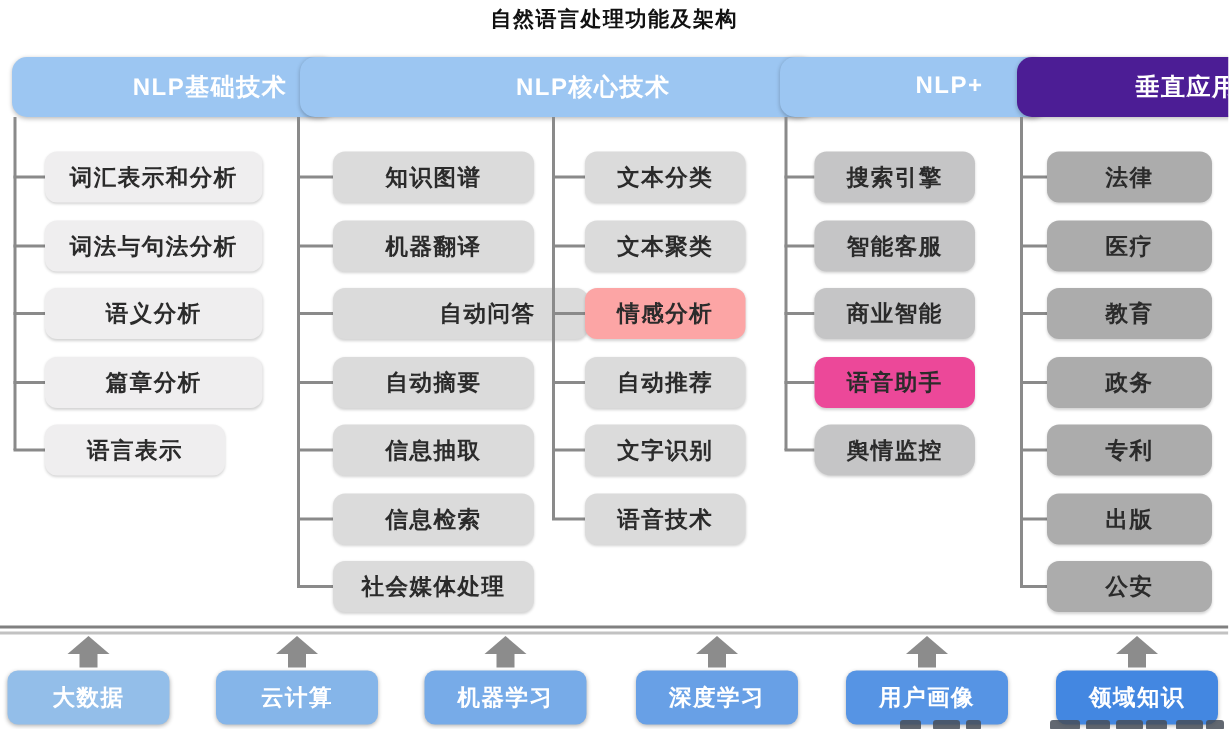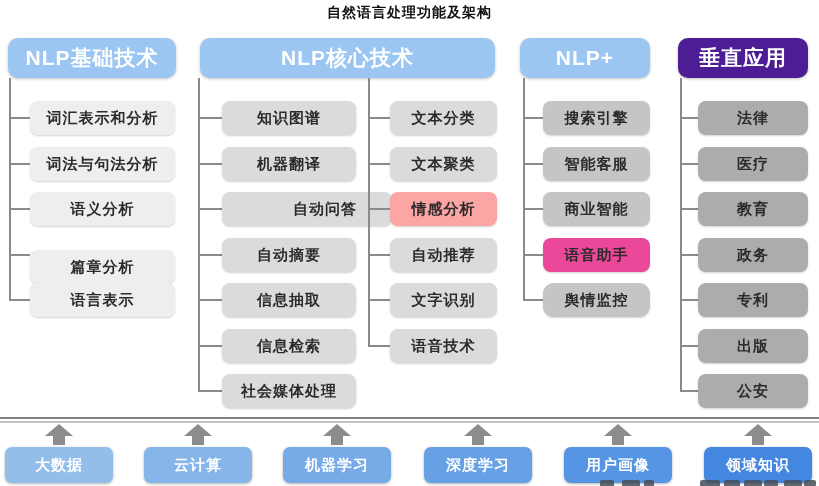--- a/index.html
+++ b/index.html
@@ -7,22 +7,23 @@
     position:relative;width:819px;height:486px;background:#ffffff;overflow:hidden;
     font-family:"Liberation Sans","DejaVu Sans",sans-serif;
   }
   .page-title{
     position:absolute;top:4px;left:0;width:100%;text-align:center;
     font-size:14px;font-weight:bold;color:#111;letter-spacing:1px;
   }
   .hdr{
     position:absolute;height:40px;border-radius:10px;
     display:flex;align-items:center;justify-content:center;
-    color:#fff;font-size:21px;font-weight:bold;letter-spacing:1px;
+    color:#fff;font-size:16px;font-weight:bold;letter-spacing:1px;
     box-shadow:0 1px 3px rgba(0,0,0,.25);
+    padding-left:48px;
   }
   .item{
     position:absolute;height:34px;border-radius:8px;
     display:flex;align-items:center;justify-content:center;
     color:#2b2b2b;font-size:15px;font-weight:600;letter-spacing:1px;
     box-shadow:0 1px 2px rgba(0,0,0,.18);
   }
   .conn{position:absolute;background:#8a8a8a;}
   .hline{position:absolute;left:0;width:819px;}
   .found{
@@ -48,23 +49,23 @@
       <div class="hdr" style="left: 520px; top: 38px; width: 130px; background: rgb(156, 198, 242);">NLP+</div>
       <div class="hdr" style="left: 678px; top: 38px; width: 130px; background: #4c1d95;">垂直应用</div>
       <div class="conn" style="left: 9px; top: 78px; width: 2px; height: 222px; background: rgb(138, 138, 138);"></div>
       <div class="conn" style="left: 9px; top: 117px; width: 21px; height: 2px; background: rgb(138, 138, 138);"></div>
       <div class="item" style="left: 30px; top: 101px; width: 145px; background: rgb(239, 238, 239);">词汇表示和分析</div>
       <div class="conn" style="left: 9px; top: 163px; width: 21px; height: 2px; background: rgb(138, 138, 138);"></div>
       <div class="item" style="left: 30px; top: 147px; width: 145px; background: rgb(239, 238, 239);">词法与句法分析</div>
       <div class="conn" style="left: 9px; top: 208px; width: 21px; height: 2px; background: rgb(138, 138, 138);"></div>
       <div class="item" style="left: 30px; top: 192px; width: 145px; background: rgb(239, 238, 239);">语义分析</div>
       <div class="conn" style="left: 9px; top: 254px; width: 21px; height: 2px; background: rgb(138, 138, 138);"></div>
-      <div class="item" style="left: 30px; top: 238px; width: 145px; background: rgb(239, 238, 239); margin-top: 12px;">篇章分析</div>
+      <div class="item" style="left: 30px; top: 238px; width: 145px; background: rgb(239, 238, 239);">篇章分析</div>
       <div class="conn" style="left: 9px; top: 299px; width: 21px; height: 2px; background: rgb(138, 138, 138);"></div>
-      <div class="item" style="left: 30px; top: 283px; width: 145px; background: rgb(239, 238, 239);">语言表示</div>
+      <div class="item" style="left: 30px; top: 283px; width: 120px; background: rgb(239, 238, 239);">语言表示</div>
       <div class="conn" style="left: 198px; top: 78px; width: 2px; height: 313px; background: rgb(138, 138, 138);"></div>
       <div class="conn" style="left: 198px; top: 117px; width: 24px; height: 2px; background: rgb(138, 138, 138);"></div>
       <div class="item" style="left: 222px; top: 101px; width: 134px; background: rgb(219, 219, 219);">知识图谱</div>
       <div class="conn" style="left: 198px; top: 163px; width: 24px; height: 2px; background: rgb(138, 138, 138);"></div>
       <div class="item" style="left: 222px; top: 147px; width: 134px; background: rgb(219, 219, 219);">机器翻译</div>
       <div class="conn" style="left: 198px; top: 208px; width: 24px; height: 2px; background: rgb(138, 138, 138);"></div>
       <div class="item" style="left: 222px; top: 192px; width: 134px; background: rgb(219, 219, 219); padding-left: 36px;">自动问答</div>
       <div class="conn" style="left: 198px; top: 254px; width: 24px; height: 2px; background: rgb(138, 138, 138);"></div>
       <div class="item" style="left: 222px; top: 238px; width: 134px; background: rgb(219, 219, 219);">自动摘要</div>
       <div class="conn" style="left: 198px; top: 299px; width: 24px; height: 2px; background: rgb(138, 138, 138);"></div>

